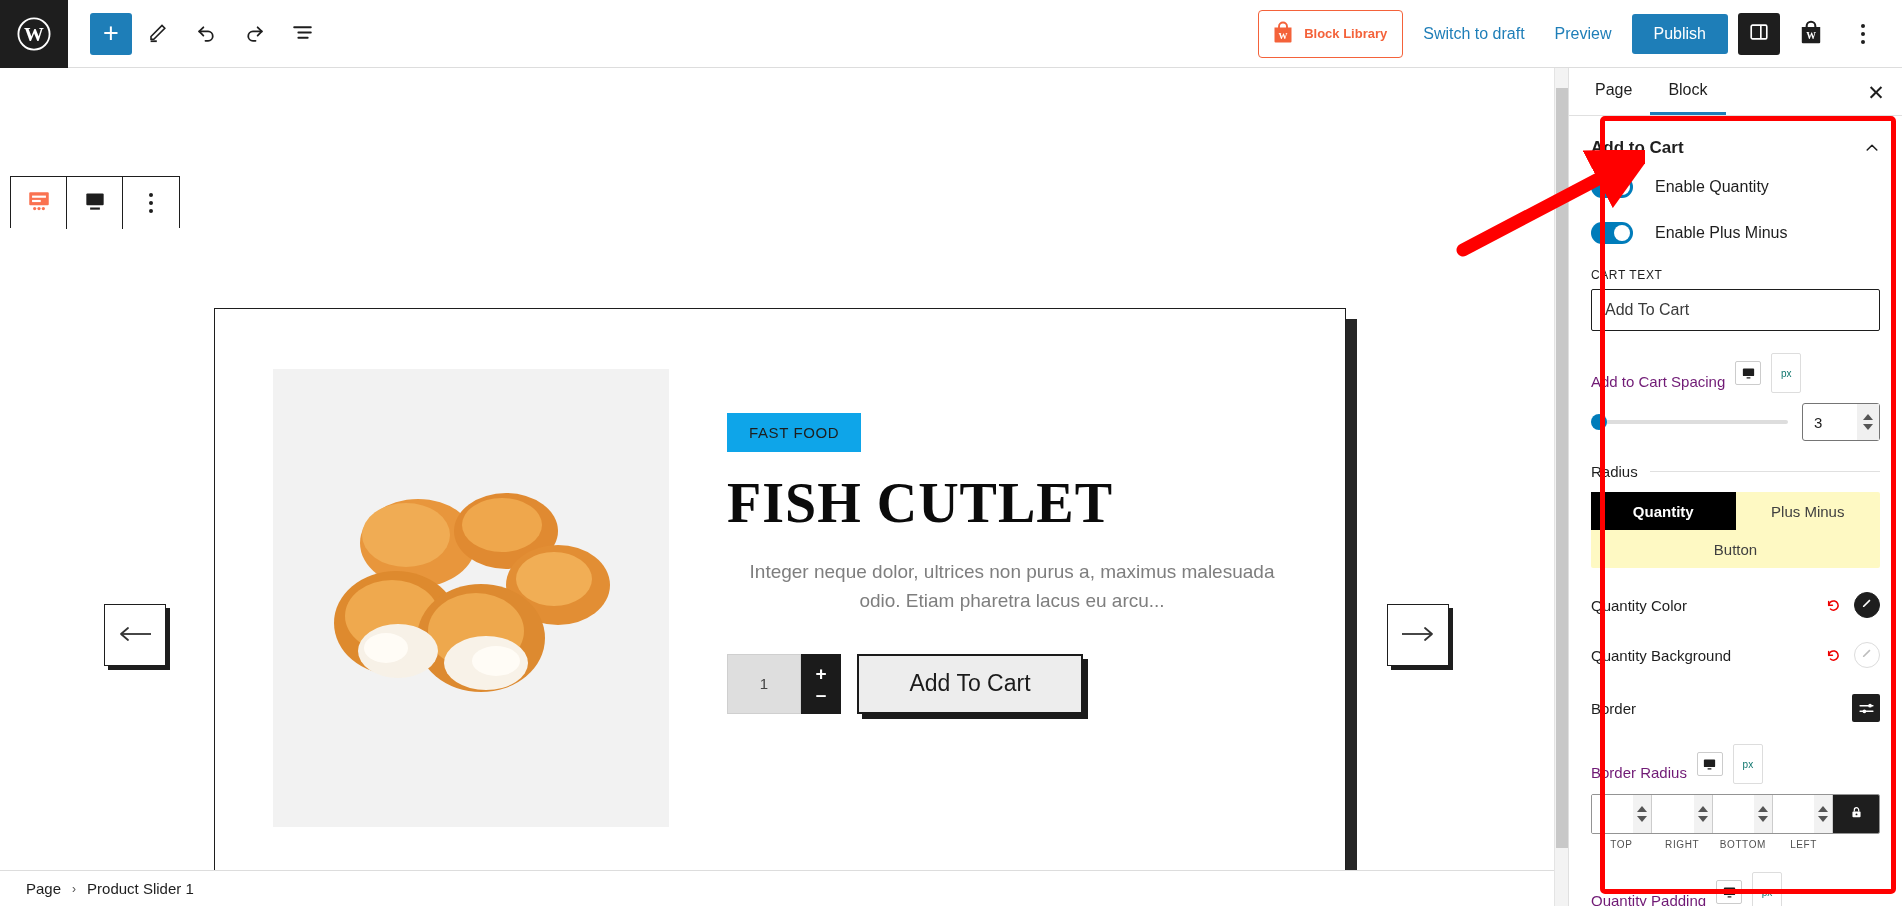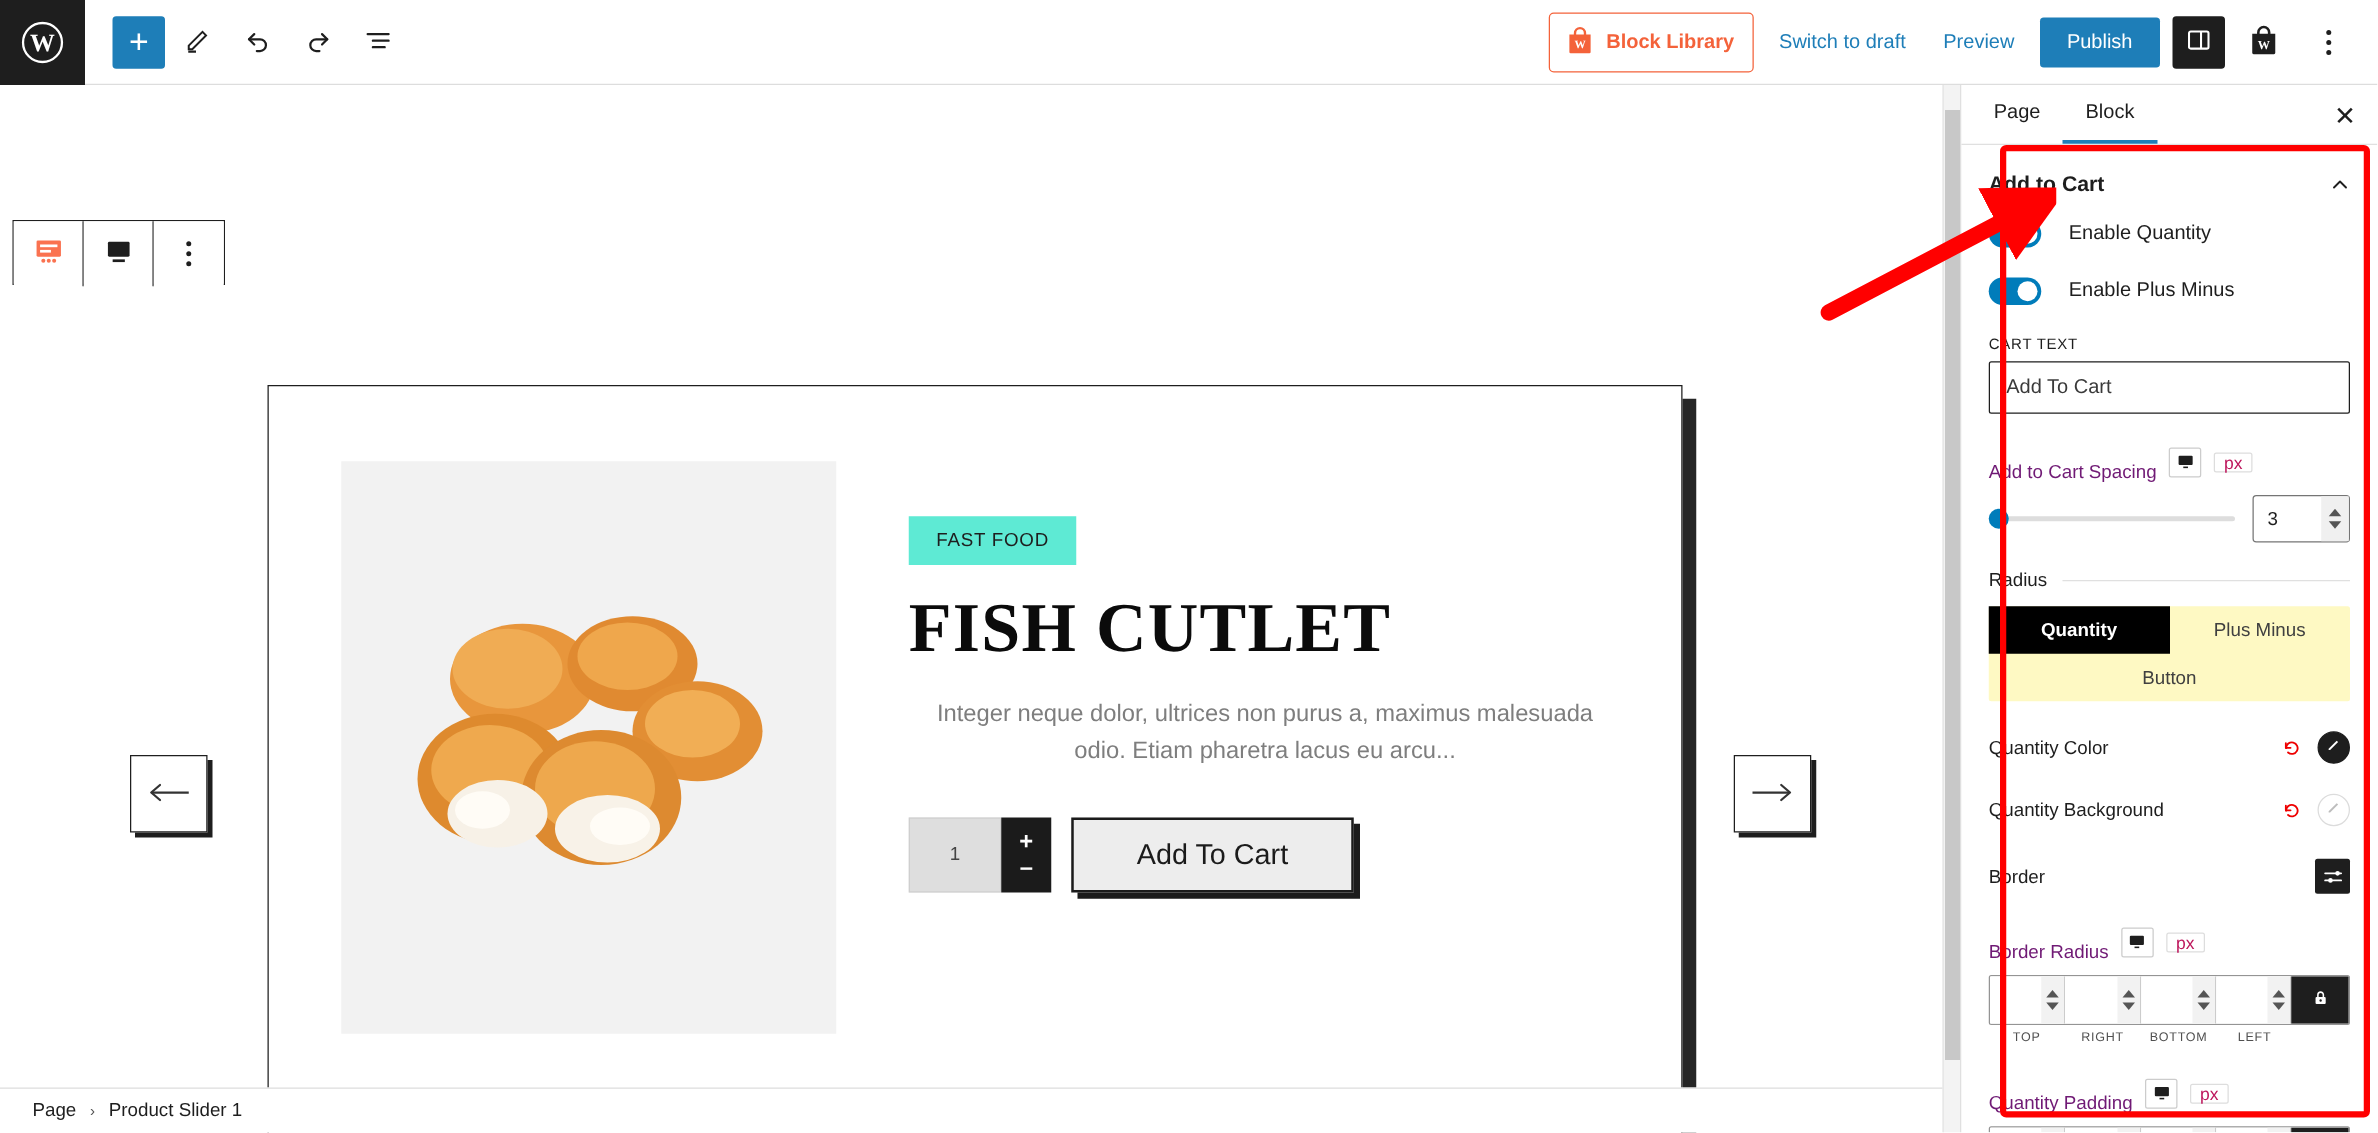--- a/index.html
+++ b/index.html
@@ -28,21 +28,21 @@
   }
   .tb-btn.primary { background:#1e7eb8; color:#fff; width:42px; height:42px; border-radius:3px; }
   .tb-btn.primary .plus { font-size:27px; line-height:1; color:#fff; font-weight:300; }
   .tb-spacer { flex:1 1 auto; }
   .tb-right { display:flex; align-items:center; gap:10px; padding-right:18px; }
   .block-library-btn {
     display:flex; align-items:center; gap:9px;
     border:1px solid #F4623A; border-radius:4px;
     padding:9px 15px 9px 12px; background:#fff; cursor:pointer;
   }
-  .block-library-btn .bl-label { color:#F4623A; font-size:16px; font-weight:700; }
+  .block-library-btn .bl-label { color:#F4623A; font-size:13px; font-weight:700; }
   .link-btn {
     background:none; border:none; color:#1e7eb8; font-size:16px;
     padding:8px 10px; cursor:pointer; font-family:"Liberation Sans", sans-serif;
   }
   .publish-btn {
     background:#1e7eb8; color:#fff; border:none; border-radius:3px;
     font-size:16px; padding:11px 22px; cursor:pointer;
     font-family:"Liberation Sans", sans-serif;
   }
   .icon-square-dark {
@@ -89,21 +89,21 @@
   .arrow-left  { top:536px; left:104px; }
   .arrow-right { top:536px; left:1387px; }
 
   .product-row { display:flex; padding:60px 0 0 58px; gap:58px; }
   .product-img {
     width:396px; height:458px; background:#f2f2f2;
     display:flex; align-items:center; justify-content:center; flex:0 0 396px;
   }
   .product-info { padding-top:44px; flex:1 1 auto; }
   .badge {
-    display:inline-block; background:#5eead4; color:#1e1e1e;
+    display:inline-block; background:#0ea5e9; color:#1e1e1e;
     padding:11px 22px; font-size:15px; letter-spacing:0.6px; font-weight:400;
   }
   .product-title {
     font-family:"Liberation Serif", serif; font-weight:700;
     font-size:56px; letter-spacing:1px; margin-top:19px; color:#0b0b0b;
   }
   .product-desc {
     margin-top:22px; font-size:19px; color:#7e7e7e; line-height:1.55; max-width:570px;text-align:center;
   }
   .product-price { margin-top:48px; font-size:26px; font-weight:700; color:#1e1e1e; }
@@ -191,22 +191,22 @@
     font-family:"Liberation Sans", sans-serif; background:#fff;
   }
 
   .ctrl-head { display:flex; align-items:center; gap:10px; margin:22px 0 10px 0; }
   .ctrl-head .ch-label { font-size:15px; color:#701a75;margin-top:16px; }
   .device-btn {
     width:26px; height:24px; border:1px solid #ccc; border-radius:2px; background:#fff;
     display:flex; align-items:center; justify-content:center; cursor:pointer;
   }
   .unit-btn {
-    height:16px; min-width:30px; border:1px solid #ddd; border-radius:2px;
-    background:#fff; font-size:14px; color:#be185d; cursor:pointer;
+    height:40px; min-width:30px; border:1px solid #ddd; border-radius:2px;
+    background:#fff; font-size:10px; color:#0f766e; cursor:pointer;
     display:flex; align-items:center; justify-content:center; padding:0 7px;
     font-family:"Liberation Sans", sans-serif;
   }
 
   .slider-row { display:flex; align-items:center; gap:14px; }
   .range-track {
     flex:1 1 auto; height:4px; background:#ddd; border-radius:2px; position:relative;
     cursor:pointer;
   }
   .range-thumb {

